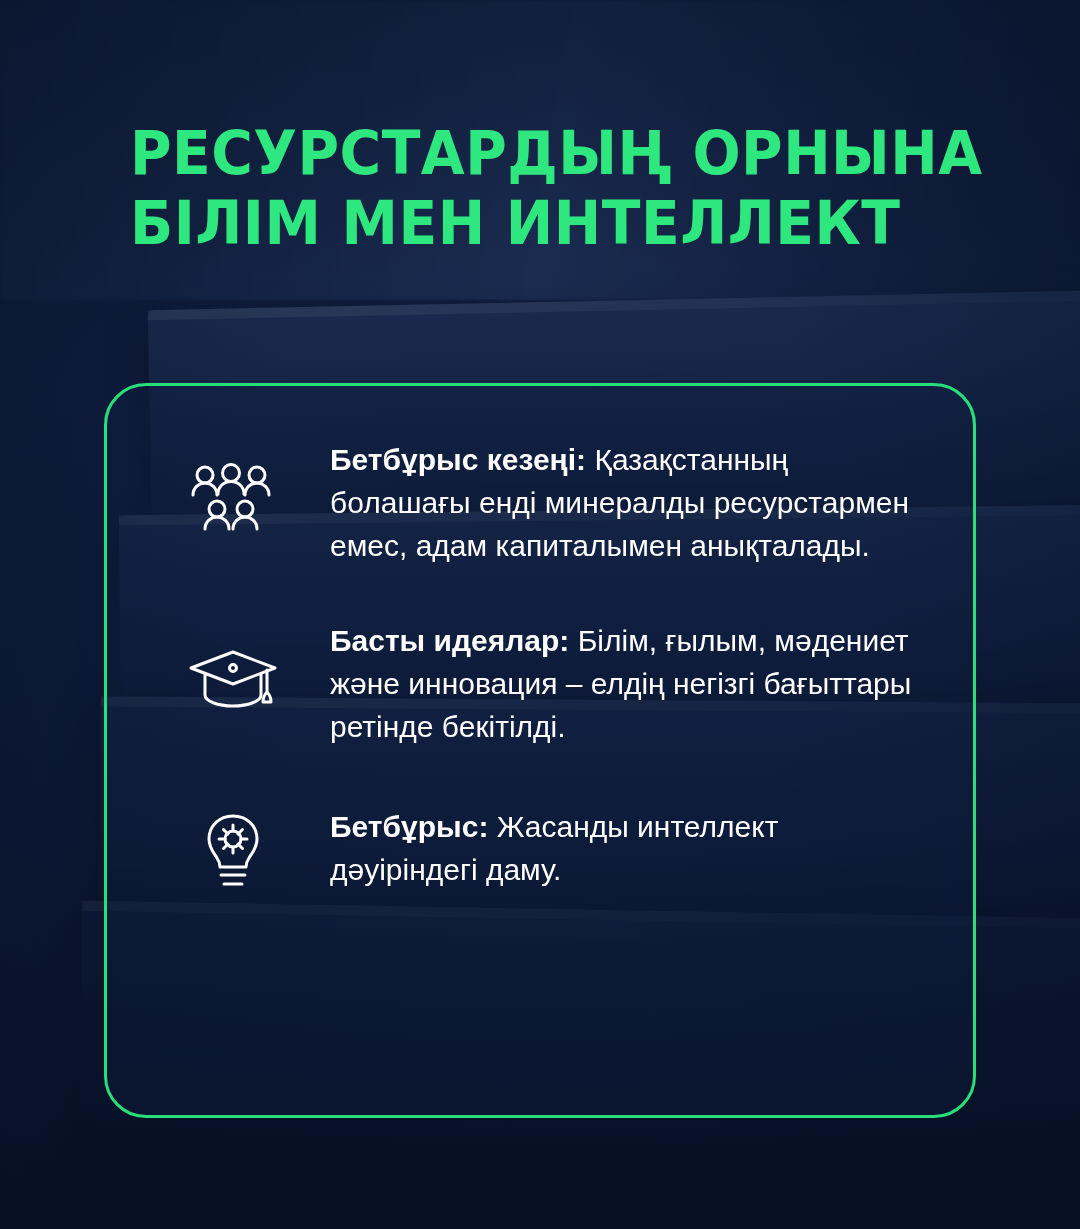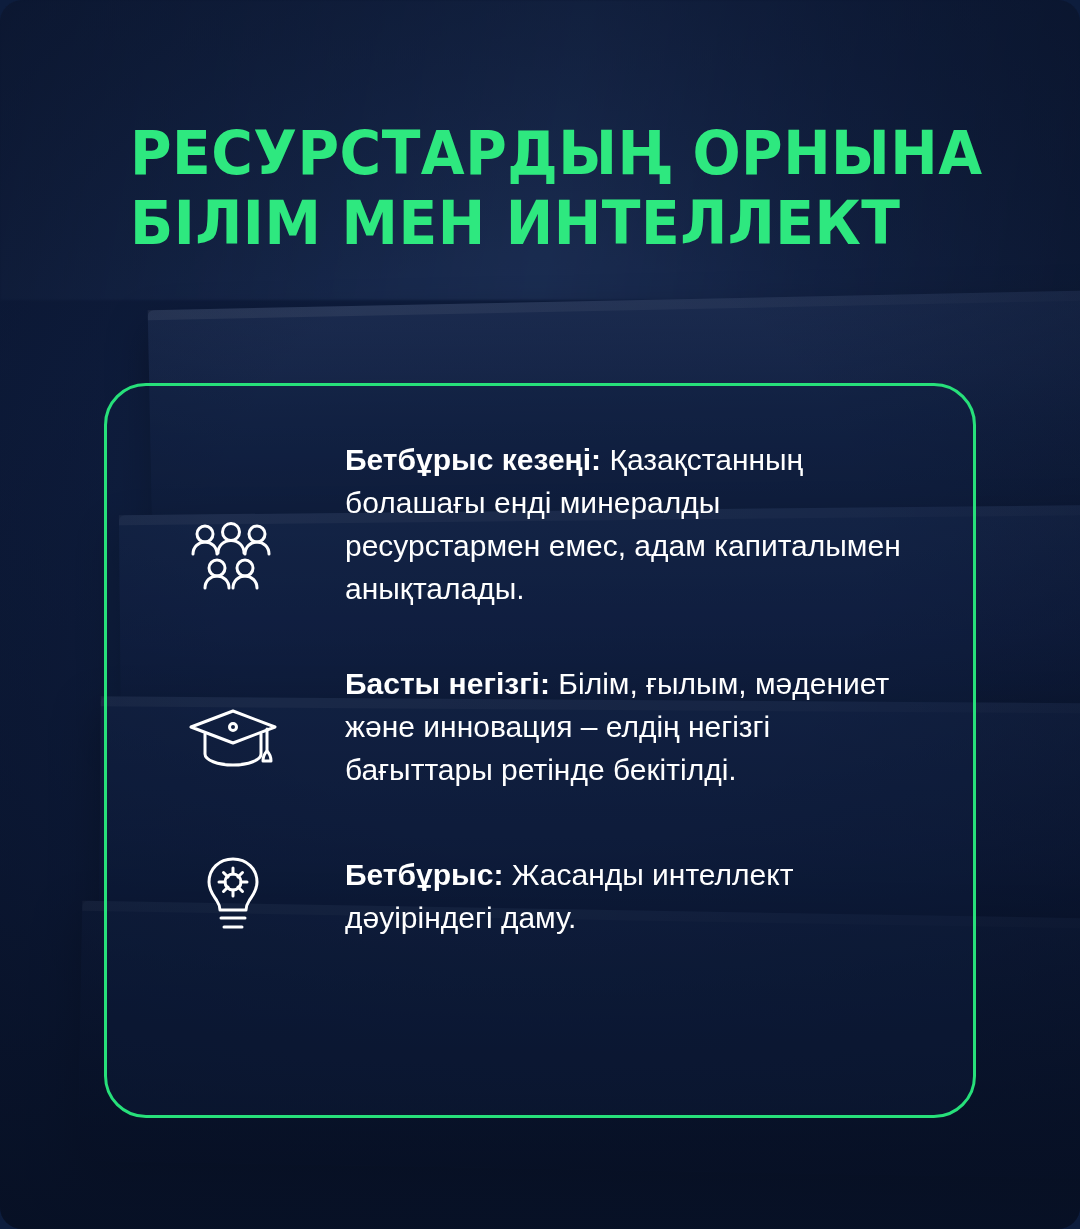--- a/index.html
+++ b/index.html
@@ -13,21 +13,20 @@
     font-family: "Liberation Sans", sans-serif;
     background: #0d1d3d;
   }
 
   .poster {
     position: relative;
     width: 1080px;
     height: 1229px;
     overflow: hidden;
     background: #0e1f42;
-    border-radius: 22px;
   }
 
   
   .bg-photo {
     position: absolute;
     inset: 0;
     background:
       radial-gradient(ellipse 60% 40% at 75% 12%, rgba(90,120,175,0.30), rgba(0,0,0,0) 70%),
       radial-gradient(ellipse 50% 30% at 20% 8%, rgba(60,90,150,0.22), rgba(0,0,0,0) 72%),
       linear-gradient(180deg, #17284b 0%, #122games 0%, #101f42 40%, #0b1733 100%);
@@ -115,22 +114,22 @@
     box-sizing: border-box;
   }
   .items {
     position: absolute;
     left: 78px;
     top: 52px;
     right: 50px;
   }
   .item {
     display: flex;
-    align-items: flex-end;
-    gap: 64px;
+    align-items: center;
+    gap: 49px;
     margin-bottom: 52px;
   }
   .item:last-child { margin-bottom: 0; }
   .item-icon {
     flex: 0 0 96px;
     width: 96px;
     height: 96px;
     display: flex;
     align-items: flex-start;
     justify-content: center;
@@ -206,21 +205,21 @@
         <div class="item-icon">
           <svg width="96" height="96" viewBox="0 0 96 96" fill="none" stroke="#ffffff" stroke-width="3" stroke-linecap="round" stroke-linejoin="round">
             <path d="M6 28 48 12l42 16-42 16z"></path>
             <path d="M20 35v20c0 6 12.5 11 28 11s28-5 28-11V35"></path>
             <path d="M82 30v22"></path>
             <path d="M82 52c-3 3-4 7-4 10h8c0-3-1-7-4-10z"></path>
             <circle cx="48" cy="28" r="3.5"></circle>
           </svg>
         </div>
         <div class="item-text">
-          <b>Басты негізгі:</b><span> Білім, ғылым, мәдениет және инновация – елдің негізгі бағыттары ретінде бекітілді.</span>
+          <b>Басты идеялар:</b><span> Білім, ғылым, мәдениет және инновация – елдің негізгі бағыттары ретінде бекітілді.</span>
         </div>
       </div>
 
       <div class="item">
         <div class="item-icon">
           <svg width="96" height="96" viewBox="0 0 96 96" fill="none" stroke="#ffffff" stroke-width="3" stroke-linecap="round" stroke-linejoin="round">
             <path d="M48 12c-14 0-24 10-24 23 0 9 5 14 8 19 2 3 3 6 3 9h26c0-3 1-6 3-9 3-5 8-10 8-19 0-13-10-23-24-23z"></path>
             <path d="M36 71h24M39 80h18"></path>
             <circle cx="48" cy="35" r="8"></circle>
             <path d="M48 21v6M48 43v6M34 35h6M56 35h6M38.5 25.5l4.5 4.5M53 40l4.5 4.5M57.5 25.5 53 30M43 40l-4.5 4.5"></path>

